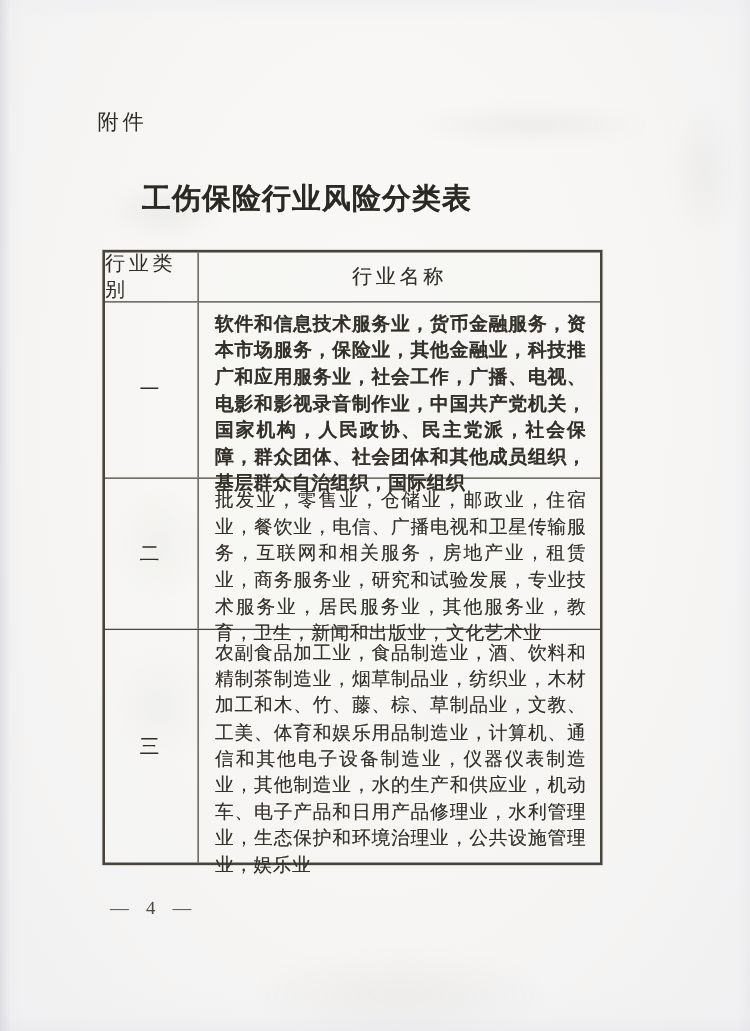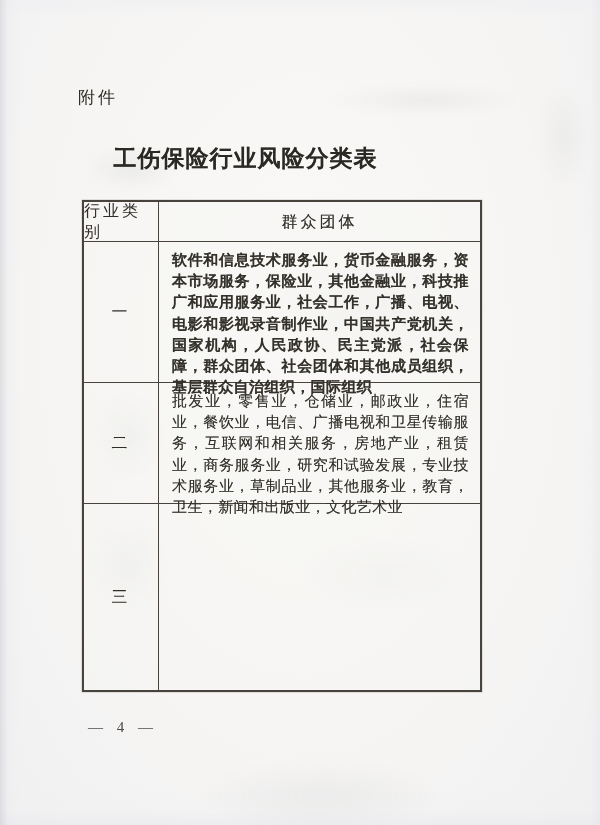--- a/index.html
+++ b/index.html
@@ -123,33 +123,34 @@
   <div class="ghost" style="left:300px; top:540px; width:170px; height:70px;  opacity:.20;"></div>
   <div class="ghost" style="left:200px; top:760px; width:240px; height:70px;  opacity:.30;"></div>
 
   <div class="attachment">附件</div>
 
   <div class="doc-title">工伤保险行业风险分类表</div>
 
   <div class="risk-table">
     <div class="trow thead">
       <div class="cell-cat">行业类别</div>
-      <div class="cell-name">群众团体</div>
+      <div class="cell-name">行业名称</div>
     </div>
 
     <div class="trow row-1">
       <div class="cell-cat">一</div>
       <div class="cell-name">软件和信息技术服务业，货币金融服务，资本市场服务，保险业，其他金融业，科技推广和应用服务业，社会工作，广播、电视、电影和影视录音制作业，中国共产党机关，国家机构，人民政协、民主党派，社会保障，群众团体、社会团体和其他成员组织，基层群众自治组织，国际组织</div>
     </div>
 
     <div class="trow row-2">
       <div class="cell-cat">二</div>
-      <div class="cell-name">批发业，零售业，仓储业，邮政业，住宿业，餐饮业，电信、广播电视和卫星传输服务，互联网和相关服务，房地产业，租赁业，商务服务业，研究和试验发展，专业技术服务业，草制品业，其他服务业，教育，卫生，新闻和出版业，文化艺术业</div>
+      <div class="cell-name">批发业，零售业，仓储业，邮政业，住宿业，餐饮业，电信、广播电视和卫星传输服务，互联网和相关服务，房地产业，租赁业，商务服务业，研究和试验发展，专业技术服务业，居民服务业，其他服务业，教育，卫生，新闻和出版业，文化艺术业</div>
     </div>
 
     <div class="trow row-3">
       <div class="cell-cat">三</div>
+      <div class="cell-name">农副食品加工业，食品制造业，酒、饮料和精制茶制造业，烟草制品业，纺织业，木材加工和木、竹、藤、棕、草制品业，文教、工美、体育和娱乐用品制造业，计算机、通信和其他电子设备制造业，仪器仪表制造业，其他制造业，水的生产和供应业，机动车、电子产品和日用产品修理业，水利管理业，生态保护和环境治理业，公共设施管理业，娱乐业</div>
     </div>
   </div>
 
   <div class="page-number">— 4 —</div>
 
 </div>
 
 </body></html>

